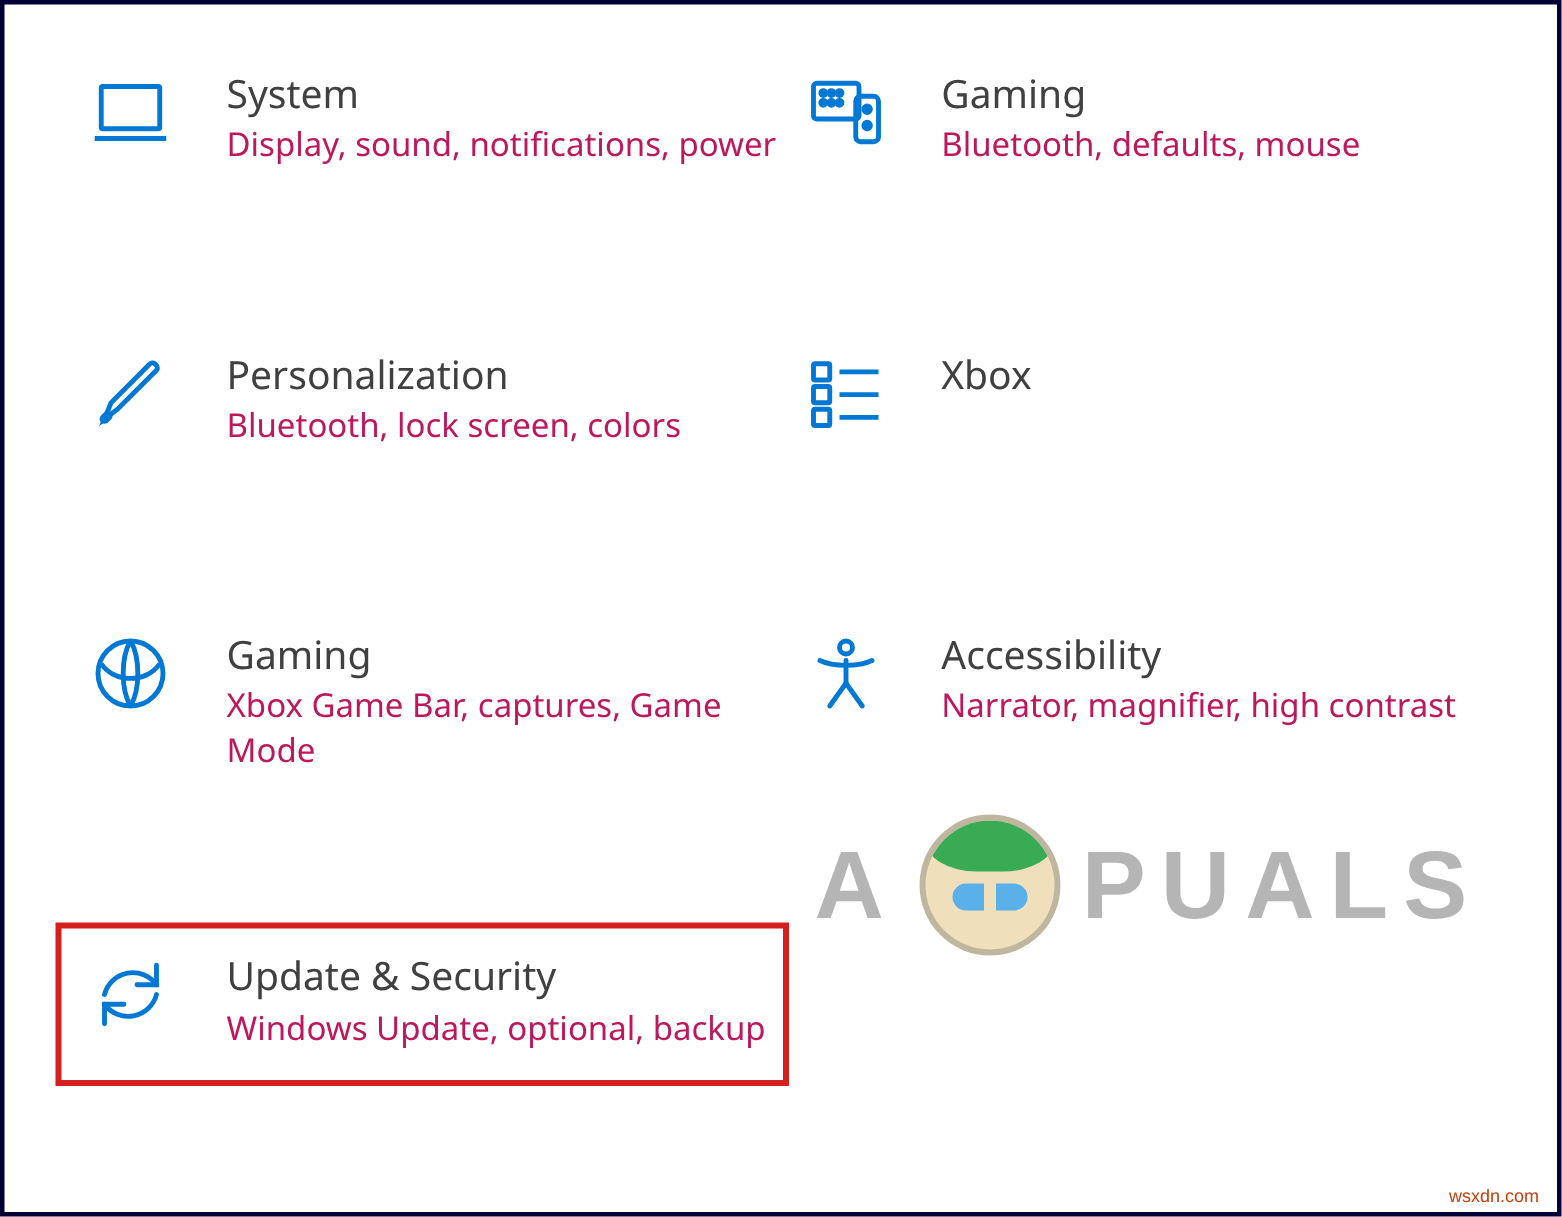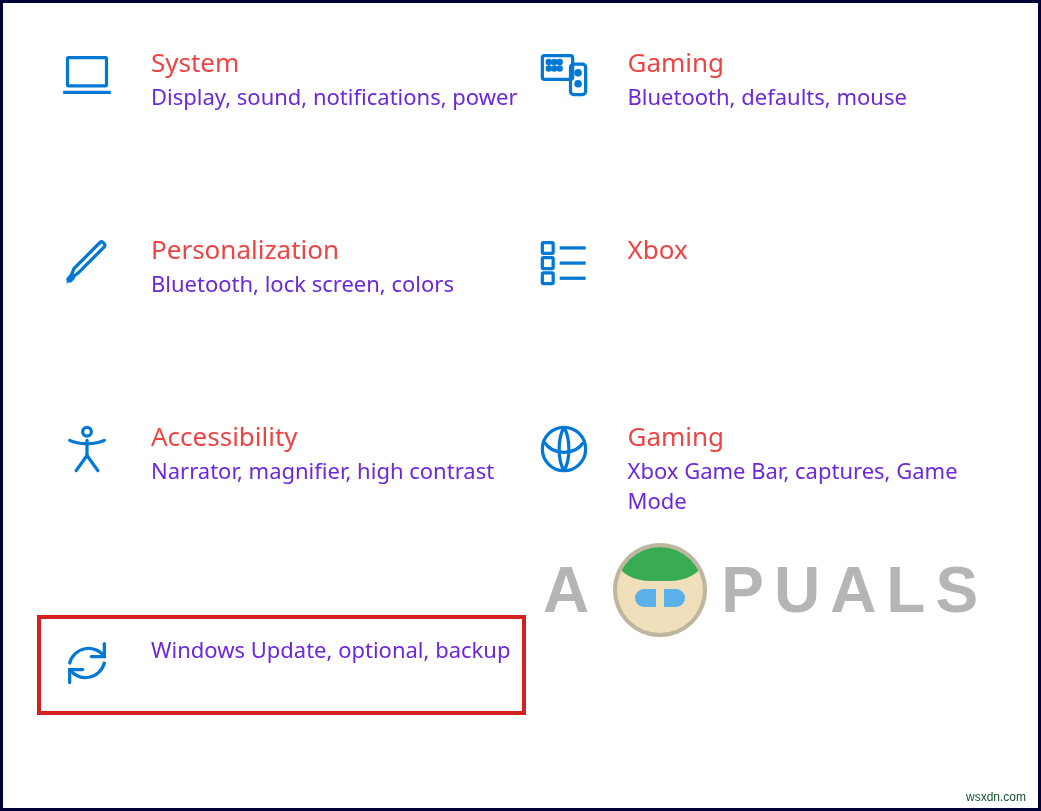--- a/index.html
+++ b/index.html
@@ -33,35 +33,35 @@
   }
   .icon-wrap{
     width:56px;height:56px;
     display:flex;align-items:center;justify-content:center;
     flex-shrink:0;
     color:#0078d4;
   }
   .text-wrap{flex:1;min-width:0;}
   .title{
     font-size:26px;
-    color:#ef4444;
+    color:#404040;
     font-weight:400;
     line-height:1.2;
     margin-bottom:4px;
   }
   .desc{
     font-size:22px;
-    color:#6d28d9;
+    color:#be185d;
     font-weight:400;
     line-height:1.35;
   }
   svg{width:52px;height:52px;display:block;}
   .attribution{
     position:absolute;right:12px;bottom:4px;
-    font-size:12px;color:#14532d;font-family:Arial,sans-serif;margin-left:28px;
+    font-size:12px;color:#c2410c;font-family:Arial,sans-serif;margin-left:28px;
   }
   .watermark{
     position:absolute;
     left:540px;top:540px;
     font-size:64px;letter-spacing:10px;
     font-weight:800;color:rgba(120,120,120,0.55);
     font-family:Arial,sans-serif;
     user-select:none;pointer-events:none;
     display:flex;align-items:center;gap:14px;
   }
@@ -144,59 +144,60 @@
         <line x1="20" y1="39" x2="44" y2="39"></line>
       </svg>
     </div>
     <div class="text-wrap">
       <div class="title">Xbox</div>
     </div>
   </div>
 
   <div class="item">
     <div class="icon-wrap">
+      <svg viewBox="0 0 48 48" fill="none" stroke="currentColor" stroke-width="3">
+        <circle cx="24" cy="24" r="20"></circle>
+        <path d="M6 18 C14 30 34 30 42 18"></path>
+        <path d="M24 4 C18 14 18 34 24 44"></path>
+        <path d="M24 4 C30 14 30 34 24 44"></path>
+      </svg>
+    </div>
+    <div class="text-wrap">
+      <div class="title">Gaming</div>
+      <div class="desc">Xbox Game Bar, captures, Game Mode</div>
+    </div>
+  </div>
+
+  <div class="item">
+    <div class="icon-wrap">
       <svg viewBox="0 0 48 48" fill="none" stroke="currentColor" stroke-width="3" stroke-linecap="round">
         <circle cx="24" cy="8" r="4"></circle>
         <path d="M8 16 C16 20 32 20 40 16"></path>
         <path d="M24 16 L24 30"></path>
         <path d="M24 30 L14 44"></path>
         <path d="M24 30 L34 44"></path>
       </svg>
     </div>
     <div class="text-wrap">
       <div class="title">Accessibility</div>
       <div class="desc">Narrator, magnifier, high contrast</div>
     </div>
   </div>
 
-  <div class="item">
-    <div class="icon-wrap">
-      <svg viewBox="0 0 48 48" fill="none" stroke="currentColor" stroke-width="3">
-        <circle cx="24" cy="24" r="20"></circle>
-        <path d="M6 18 C14 30 34 30 42 18"></path>
-        <path d="M24 4 C18 14 18 34 24 44"></path>
-        <path d="M24 4 C30 14 30 34 24 44"></path>
-      </svg>
-    </div>
-    <div class="text-wrap">
-      <div class="title">Gaming</div>
-      <div class="desc">Xbox Game Bar, captures, Game Mode</div>
-    </div>
-  </div>
-
   <div class="item highlight">
     <div class="icon-wrap">
       <svg viewBox="0 0 48 48" fill="none" stroke="currentColor" stroke-width="3" stroke-linecap="round">
         <path d="M40 18 A18 18 0 0 0 8 24"></path>
         <polyline points="40,6 40,18 28,18"></polyline>
         <path d="M8 30 A18 18 0 0 0 40 24"></path>
         <polyline points="8,42 8,30 20,30"></polyline>
       </svg>
     </div>
     <div class="text-wrap">
+      <div class="title">Update &amp; Security</div>
       <div class="desc">Windows Update, optional, backup</div>
     </div>
   </div>
 
 </div>
 
 <div class="watermark">
   <span>A</span>
   <span class="face"></span>
   <span>PUALS</span>

